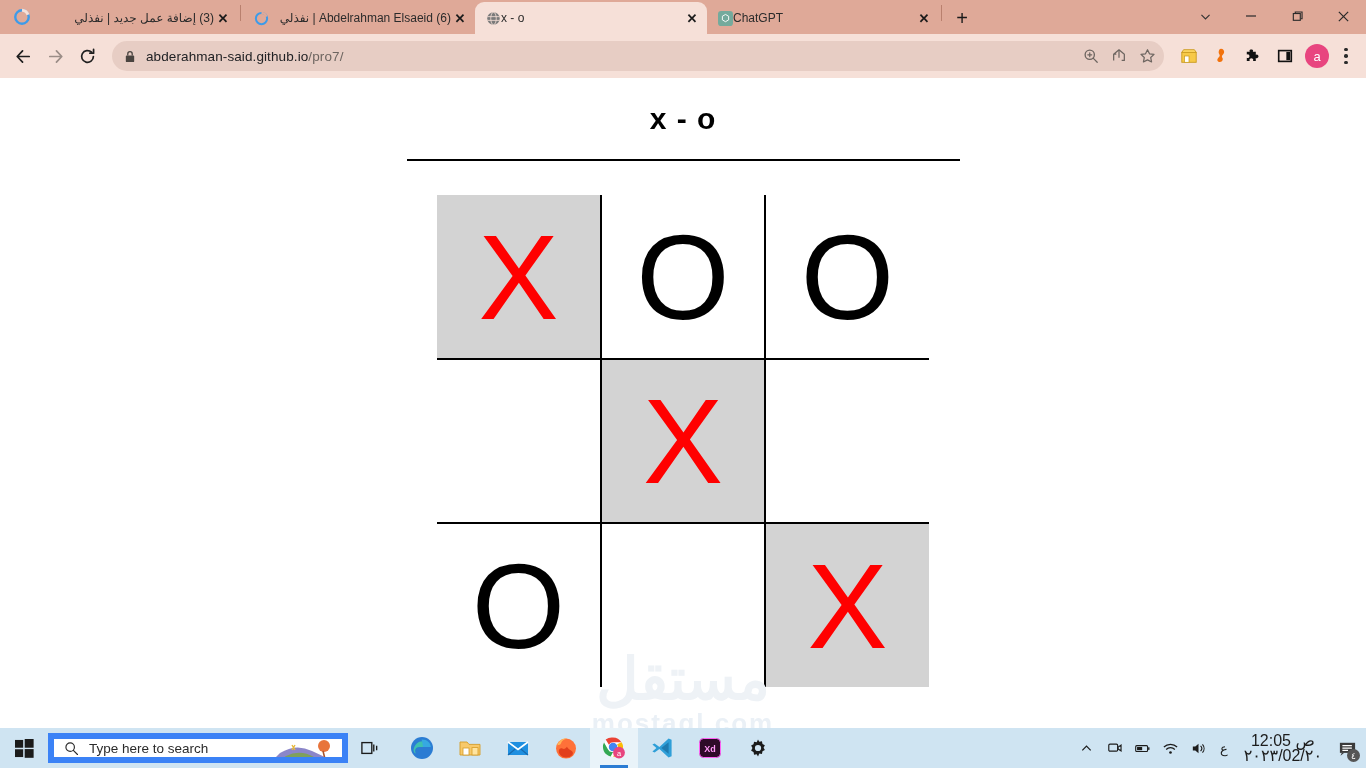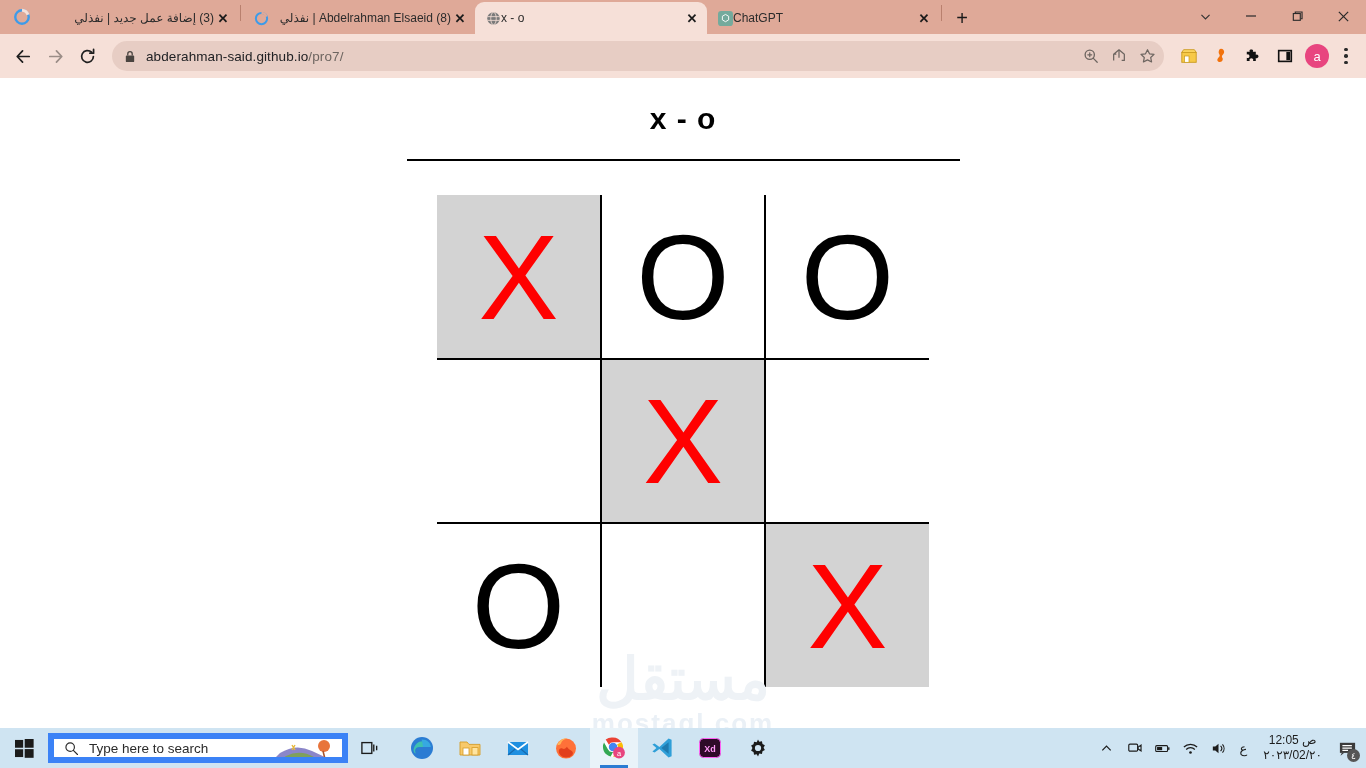--- a/index.html
+++ b/index.html
@@ -103,21 +103,21 @@
   .taskview { width:44px; height:40px; display:flex; align-items:center; justify-content:center; }
   .apps { display:flex; align-items:center; gap:0px; margin-left:6px; }
   .appbtn { width:48px; height:40px; display:flex; align-items:center; justify-content:center; position:relative; }
   .appbtn.active { background: rgba(255,255,255,0.55); }
   .appbtn.active::after, .appbtn.open::after {
     content:''; position:absolute; bottom:0; left:10px; right:10px; height:3px; background:#2b7cd3;
   }
   .tray { margin-left:auto; display:flex; align-items:center; gap:2px; padding-right:4px; height:40px; }
   .tray .ticon { width:26px; height:40px; display:flex; align-items:center; justify-content:center; color:#1c1c1c; }
   .tray .lang { font-size: 13px; color:#1c1c1c; padding:0 6px; }
-  .clock { text-align:center; font-size:12px; color:#1c1c1c; line-height:15px; padding:0 8px; }
+  .clock { text-align:center; font-size:16px; color:#1c1c1c; line-height:15px; padding:0 8px; }
   .notif { width:30px; height:40px; display:flex; align-items:center; justify-content:center; position:relative; }
   .notif .badge {
     position:absolute; right:2px; bottom:6px; background:#555; color:#fff; font-size:9px;
     width:13px; height:13px; border-radius:50%; display:flex; align-items:center; justify-content:center;
   }
 </style>
 </head>
 <body>
 
 <div class="screen">
@@ -139,21 +139,21 @@
       </div>
       <div class="tabsep"></div>
 
       <div class="tab inactive" style="width:232px">
         <span class="favicon">
           <svg width="15" height="15" viewBox="0 0 24 24">
               <circle cx="12" cy="12" r="9" fill="none" stroke="#3d9be9" stroke-width="3.2"></circle>
               <path d="M12 3 A9 9 0 0 1 20 9" stroke="#dfa998" stroke-width="4" fill="none"></path>
             </svg>
         </span>
-        <span class="title rtl">(8) Abdelrahman Elsaeid | نفذلي</span>
+        <span class="title rtl">(6) Abdelrahman Elsaeid | نفذلي</span>
         <span class="tabclose">✕</span>
       </div>
 
       <div class="tab active" style="width:232px">
         <span class="favicon">
           <svg width="15" height="15" viewBox="0 0 24 24">
             <circle cx="12" cy="12" r="10" fill="#7b7b7b"></circle>
             <ellipse cx="12" cy="12" rx="4.4" ry="10" fill="none" stroke="#f6e0d8" stroke-width="1.3"></ellipse>
             <path d="M2.4 9h19.2M2.4 15h19.2" stroke="#f6e0d8" stroke-width="1.3"></path>
           </svg>

